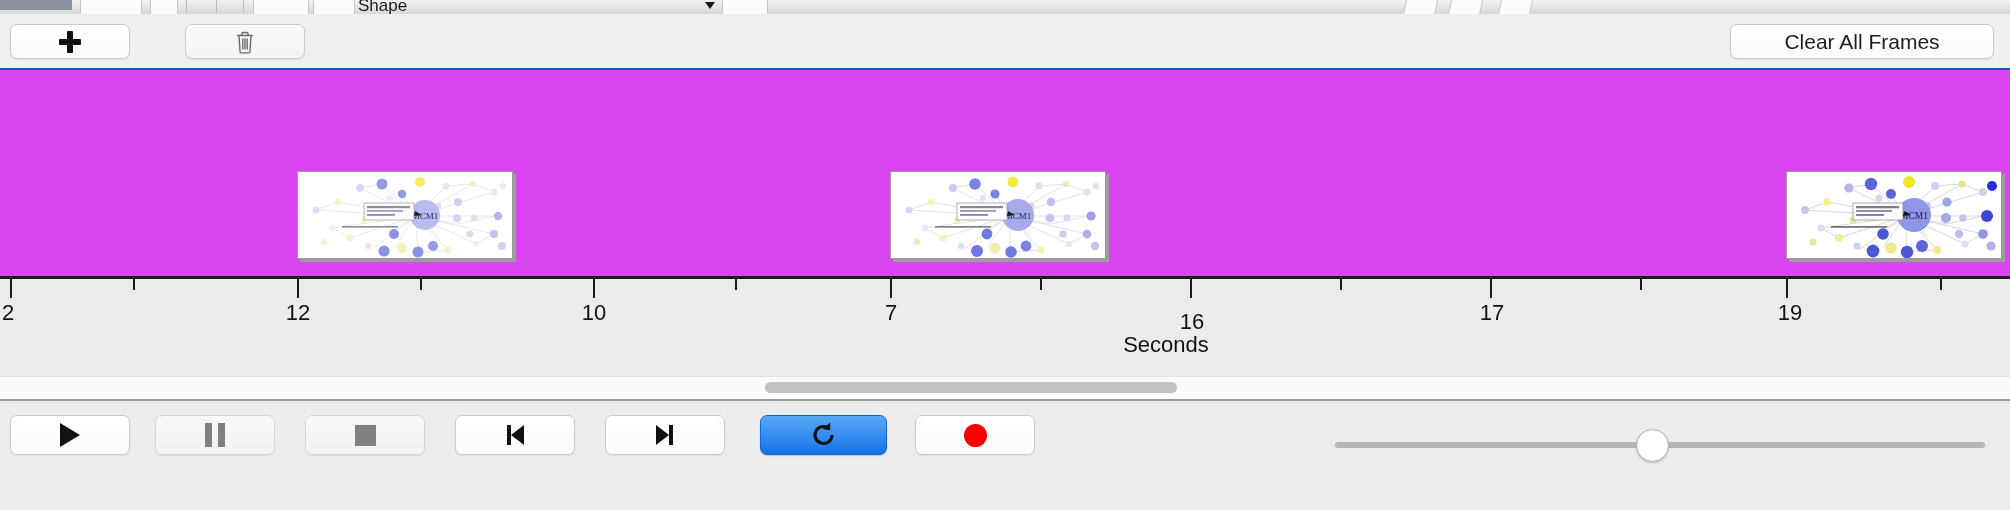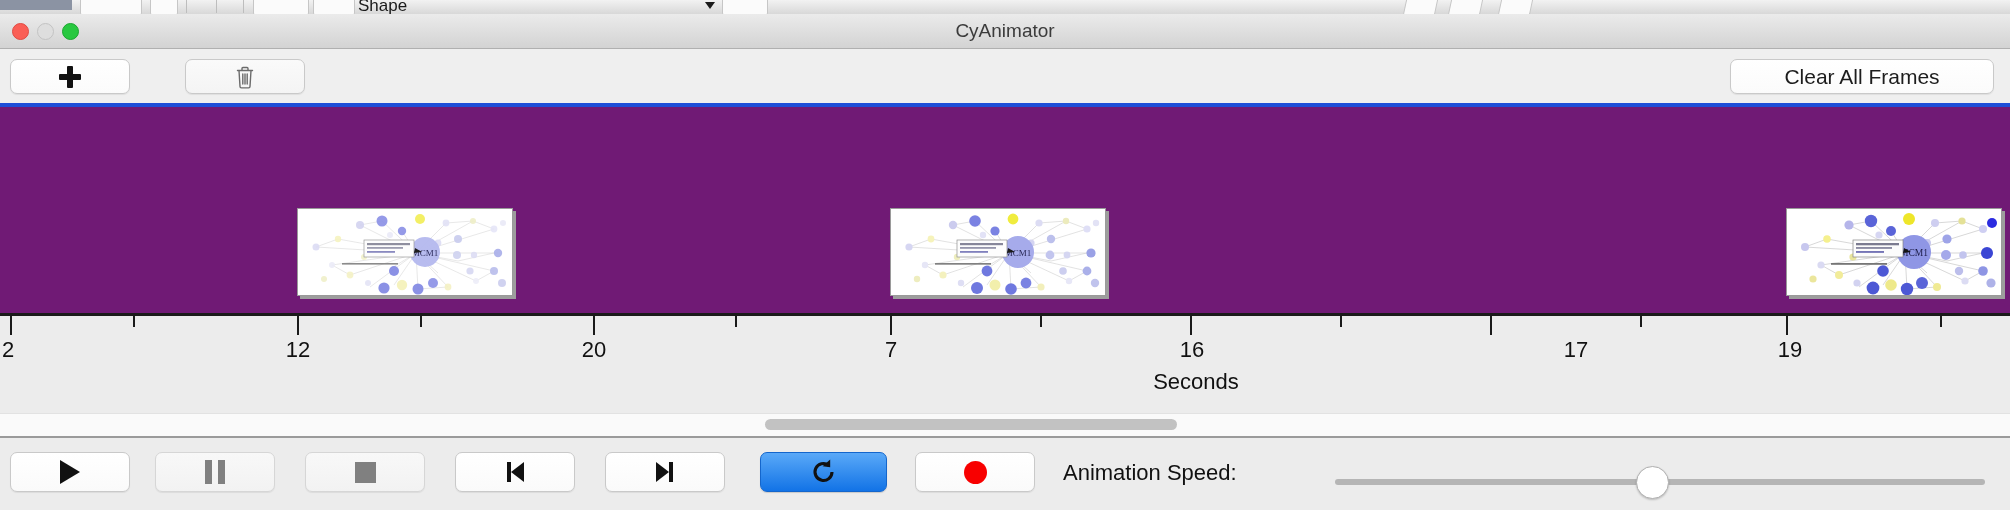--- a/index.html
+++ b/index.html
@@ -100,21 +100,21 @@
     font-size: 19px;
     color: #3b3b3b;
     font-family: "Liberation Sans", sans-serif;
   }
 
   
   .toolbar {
     position: relative;
     height: 54px;
     background: #efefef;
-    border-bottom: 4px solid #1d4ed8;
+    border-bottom: 2px solid #1d4ed8;
   }
   .btn {
     position: absolute;
     box-sizing: border-box;
     border: 1px solid #c9c9c9;
     border-radius: 7px;
     background: linear-gradient(#ffffff, #fbfbfb);
     box-shadow: 0 1px 1px rgba(0,0,0,0.07);
     display: flex;
     align-items: center;
@@ -144,21 +144,21 @@
   }
   .plus-icon::before { left: 0; top: 8px; width: 22px; height: 6px; }
   .plus-icon::after  { left: 8px; top: 0; width: 6px; height: 22px; }
 
   .trash-icon { width: 20px; height: 24px; }
 
   
   .frames-area {
     position: relative;
     height: 206px;
-    background: #701a75;
+    background: #d946ef;
   }
 
   .frame-thumb {
     position: absolute;
     box-sizing: border-box;
     background: #ffffff;
     border: 1px solid #9a9a9a;
     box-shadow: 3px 3px 0 0 #9d9d9d;
     overflow: hidden;
   }
@@ -310,28 +310,20 @@
   <div class="clipword" style="left:358px;">Shape</div>
   <div class="tri" style="left:705px;"></div>
   <div class="chip" style="left:722px;width:44px;"></div>
   <div class="chip" style="left:1405px;width:30px;transform:skewX(-12deg);"></div>
   <div class="chip" style="left:1450px;width:30px;transform:skewX(-12deg);"></div>
   <div class="chip" style="left:1500px;width:30px;transform:skewX(-12deg);"></div>
 </div>
 
 <div class="window">
 
-  <div class="titlebar">
-    <div class="traffic">
-      <div class="light close"></div>
-      <div class="light min"></div>
-      <div class="light zoom"></div>
-    </div>
-    <div class="title-text">CyAnimator</div>
-  </div>
 
   <div class="toolbar">
 
     <div class="btn" id="add-frame-button">
       <span class="plus-icon"></span>
     </div>
 
     <div class="btn flat" id="delete-frame-button">
       <svg class="trash-icon" viewBox="0 0 20 24">
         <path d="M2.5 5.5 h15 M7 5.5 v-2 a1 1 0 0 1 1-1 h4 a1 1 0 0 1 1 1 v2
@@ -537,27 +529,27 @@
     <div class="tick minor" style="left:1040px;"></div>
     <div class="tick major" style="left:1190px;"></div>
     <div class="tick minor" style="left:1340px;"></div>
     <div class="tick major" style="left:1490px;"></div>
     <div class="tick minor" style="left:1640px;"></div>
     <div class="tick major" style="left:1786px;"></div>
     <div class="tick minor" style="left:1940px;"></div>
 
     <div class="tick-label" style="left:8px;">2</div>
     <div class="tick-label" style="left:298px;">12</div>
-    <div class="tick-label" style="left:594px;">20</div>
+    <div class="tick-label" style="left:594px;">10</div>
     <div class="tick-label" style="left:891px;">7</div>
-    <div class="tick-label" style="left:1192px;">16</div>
-    <div class="tick-label" style="left:1576px;">17</div>
+    <div class="tick-label" style="left:1192px;margin-top:9px;">16</div>
+    <div class="tick-label" style="left:1492px;">17</div>
     <div class="tick-label" style="left:1790px;">19</div>
 
-    <div class="ruler-axis-title" style="left:1196px;">Seconds</div>
+    <div class="ruler-axis-title" style="left:1166px;">Seconds</div>
   </div>
 
   <div class="hscroll">
     <div class="hscroll-thumb"></div>
   </div>
 
   <div class="playbar">
 
     <div class="pbtn" id="play-button">
       <span class="icon-play"></span>
@@ -592,19 +584,18 @@
       <svg width="30" height="28" viewBox="0 0 30 28">
         <path d="M23 14 a8.5 8.5 0 1 1 -3.4 -6.8" fill="none" stroke="#111" stroke-width="3.1" stroke-linecap="butt"></path>
         <path d="M21.2 1.5 L21.2 9.2 L13.6 8.2 Z" fill="#111"></path>
       </svg>
     </div>
 
     <div class="pbtn" id="record-button">
       <span class="icon-record"></span>
     </div>
 
-    <div class="speed-label">Animation Speed:</div>
 
     <div class="slider"></div>
     <div class="slider-thumb"></div>
   </div>
 
 </div>
 
 </body></html>

